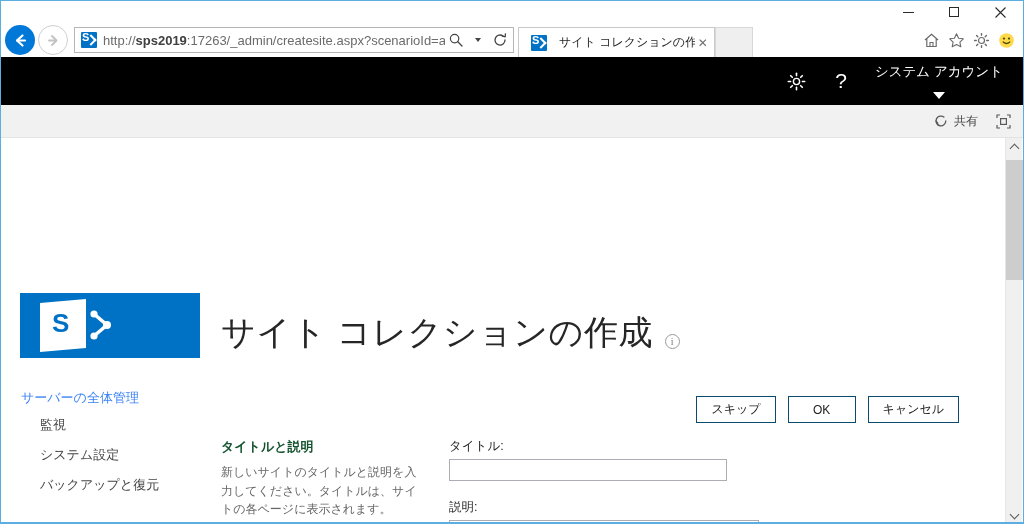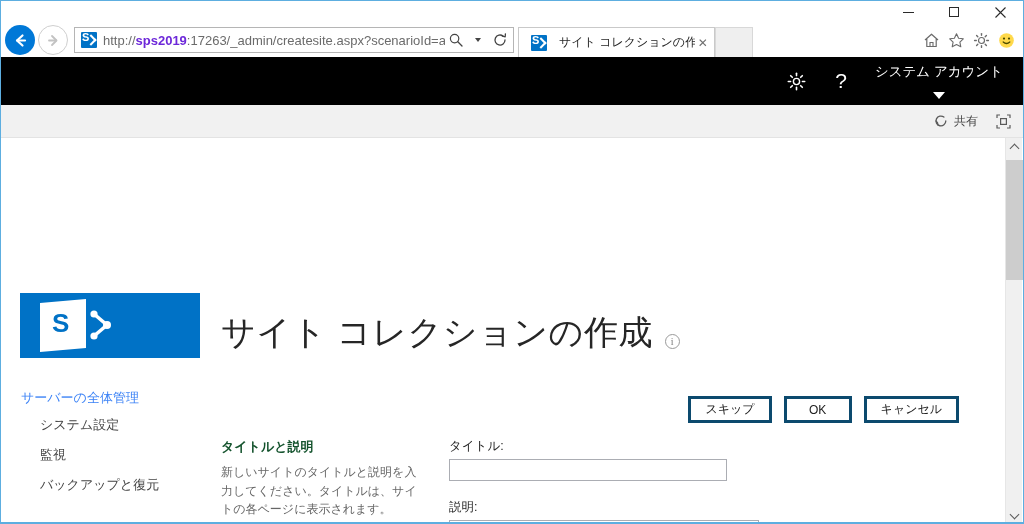--- a/index.html
+++ b/index.html
@@ -77,21 +77,21 @@
     content: ""; position: absolute; right: 2px; top: 4px;
     width: 6px; height: 6px;
     border-top: 2px solid #fff; border-right: 2px solid #fff;
     transform: rotate(45deg);
   }
   .url-text {
     flex: 1 1 auto; font-size: 13px; color: #6b6b6b;
     white-space: nowrap; overflow: hidden;
     font-family: "Liberation Sans", sans-serif;
   }
-  .url-text b { color: #6d28d9; font-weight: 700; }
+  .url-text b { color: #404040; font-weight: 700; }
   .addr-icon {
     width: 22px; height: 24px; flex: 0 0 auto;
     display: flex; align-items: center; justify-content: center;
     color: #444;
   }
   .caret-sm {
     width: 0; height: 0; border-left: 3px solid transparent;
     border-right: 3px solid transparent; border-top: 4px solid #444;
   }
 
@@ -219,21 +219,21 @@
   }
 
   
   .actionbar {
     position: absolute; left: 0; top: 258px; width: 1005px;
     display: flex; justify-content: flex-end; gap: 12px;
     padding-right: 47px;
   }
   .btn {
     min-width: 68px; height: 27px; padding: 0 14px;
-    background: #ffffff; border: 3px solid #0c4a6e;
+    background: #ffffff; border: 1px solid #0c4a6e;
     font-size: 12px; color: #212121; cursor: pointer;
     font-family: "Liberation Sans", sans-serif;
   }
 
   
   .form { position: absolute; left: 220px; top: 300px; width: 790px; }
   .section { display: flex; margin-bottom: 20px; }
   .sec-left { width: 228px; padding-right: 24px; }
   .sec-title {
     font-size: 13px; font-weight: bold; color: #14532d;
@@ -442,22 +442,22 @@
       </svg>
     </div>
 
     <div class="page-title">
       <span>サイト コレクションの作成</span>
       <span class="info-icon">i</span>
     </div>
 
     <nav class="quicklaunch">
       <div class="ql-head">サーバーの全体管理</div>
+      <div class="ql-item">監視</div>
       <div class="ql-item">システム設定</div>
-      <div class="ql-item">監視</div>
       <div class="ql-item">バックアップと復元</div>
 
     </nav>
 
     <div class="actionbar">
       <button class="btn">スキップ</button>
       <button class="btn">OK</button>
       <button class="btn">キャンセル</button>
     </div>
 

